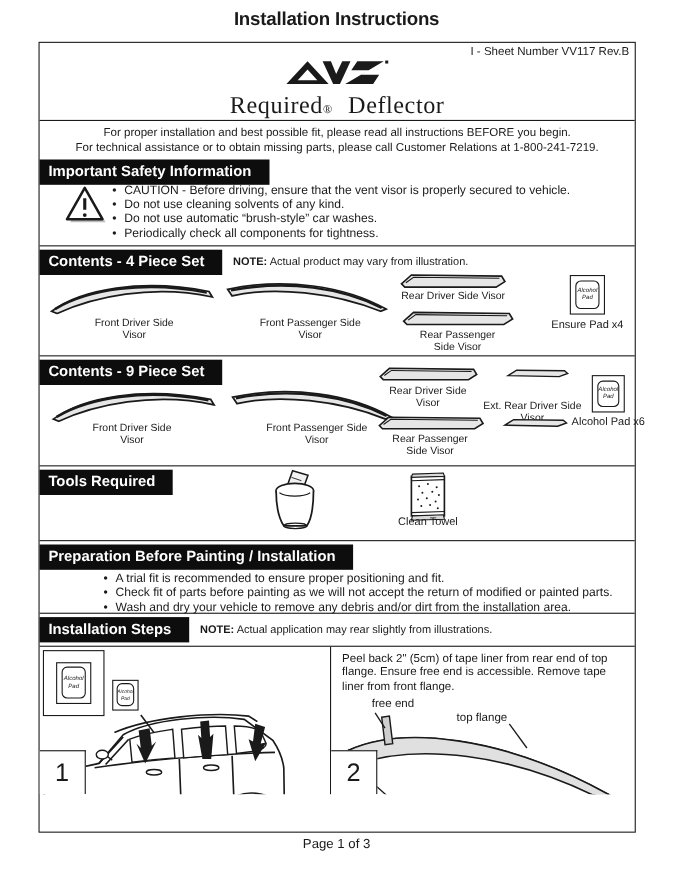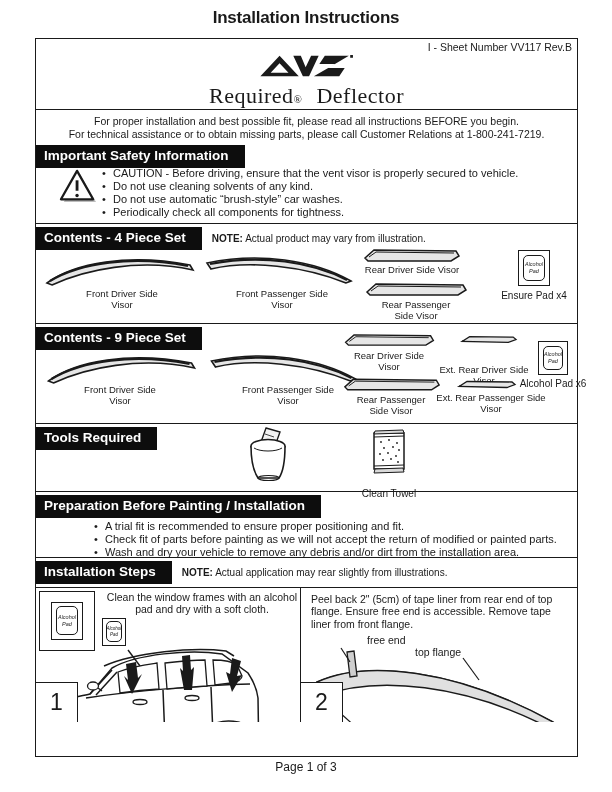--- a/index.html
+++ b/index.html
@@ -198,21 +198,20 @@
       </svg>
       <div class="part-label" style="left:402px; top:26px; width:92px;margin-top:14px;">Ext. Rear Driver Side Visor</div>
       <svg class="abs" style="left:306px; top:53px;" width="100" height="15" viewBox="0 0 105 15">
         <path d="M3,10 L12,2 L99,3 L102,8 L94,13 L6,13 Z" fill="#e6e6e6" stroke="#1a1a1a" stroke-width="1.5"></path>
         <path d="M7,9 L14,4 L97,5" fill="none" stroke="#1a1a1a" stroke-width="1"></path>
       </svg>
       <div class="part-label" style="left:310px; top:70px; width:90px;">Rear Passenger Side Visor</div>
       <svg class="abs" style="left:420px; top:56px;" width="62" height="9" viewBox="0 0 60 9">
         <path d="M2,6.5 L10,1.5 L55,2 L58,4.5 L50,7.5 Z" fill="#e6e6e6" stroke="#1a1a1a" stroke-width="1.3"></path>
       </svg>
-      <div class="part-label" style="left:390px; top:68px; width:130px;">Ext. Rear Passenger Side Visor</div>
       <div class="pad-icon" style="left:502px; top:17px; width:30px; height:34px;">
         <div class="inner">Alcohol Pad</div>
       </div>
       <div class="part-label" style="left:478px; top:54px; width:78px; font-size:10px;">Alcohol Pad x6</div>
     </div>
 
     <div class="sec sec-tools bt">
       <div class="bar-row" style="margin-top:3px;">
         <div class="bar">Tools Required</div>
       </div>
@@ -236,21 +235,21 @@
             <circle cx="21" cy="19" r="0.9"></circle>
             <circle cx="27" cy="22" r="0.9"></circle>
           <circle cx="8" cy="26" r="0.9"></circle>
             <circle cx="16" cy="25" r="0.9"></circle>
             <circle cx="24" cy="28" r="0.9"></circle>
           <circle cx="11" cy="32" r="0.9"></circle>
             <circle cx="19" cy="31" r="0.9"></circle>
             <circle cx="26" cy="34" r="0.9"></circle>
         </g>
       </svg>
-      <div class="part-label" style="left:318px; top:64px; width:70px; font-size:10px;">Clean Towel</div>
+      <div class="part-label" style="left:318px; top:45px; width:70px; font-size:10px;">Clean Towel</div>
     </div>
 
     <div class="sec sec-prep bt">
       <div class="bar-row" style="margin-top:3px;">
         <div class="bar">Preparation Before Painting / Installation</div>
       </div>
       <ul class="bullets prep-bullets">
         <li>A trial fit is recommended to ensure proper positioning and fit.</li>
         <li>Check fit of parts before painting as we will not accept the return of modified or painted parts.</li>
         <li>Wash and dry your vehicle to remove any debris and/or dirt from the installation area.</li>
@@ -263,21 +262,20 @@
         <div class="note"><b>NOTE:</b> <span>Actual application may rear slightly from illustrations.</span></div>
       </div>
       <div class="steps-panels">
 
         <div class="panel panel-1">
           <div class="pad-frame">
             <div class="pad-icon" style="position:static; width:32px; height:38px;">
               <div class="inner">Alcohol Pad</div>
             </div>
           </div>
-          <div class="step-text step1-text">Clean the window frames with an alcohol pad and dry with a soft cloth.</div>
           <div class="pad-icon" style="left:66px; top:30px; width:24px; height:28px; z-index:4;">
             <div class="inner" style="font-size:4.5px;">Alcohol Pad</div>
           </div>
           <svg class="abs" style="left:0px; top:40px;" width="264" height="134" viewBox="0 0 264 134">
             <line x1="92" y1="22" x2="116" y2="54" stroke="#1a1a1a" stroke-width="1.4"></line>
             <g fill="none" stroke="#1a1a1a" stroke-width="1.5">
               <path d="M2,100 C6,88 12,80 24,74 C36,69 46,68 54,66 L76,40 C100,26 154,21 186,26 L212,45 C218,54 221,62 222,70 L223,134"></path>
               <path d="M2,100 L2,134"></path>
               <path d="M50,70 C102,62 172,57 214,56"></path>
               <path d="M54,66 L76,42 M60,67 L81,44"></path>
@@ -325,21 +323,21 @@
             <polygon points="42,22 49,21 52,46 45,47" fill="#cfcfcf" stroke="#1a1a1a" stroke-width="1.3"></polygon>
             <path d="M252,102 L256,96 L248,92" fill="#e0e0e0" stroke="#1a1a1a" stroke-width="1.2"></path>
             <g stroke="#1a1a1a" stroke-width="1.2" fill="none">
               <line x1="36" y1="18" x2="45" y2="32"></line>
               <line x1="158" y1="28" x2="174" y2="50"></line>
               <line x1="16" y1="66" x2="52" y2="98"></line>
               <line x1="198" y1="117" x2="248" y2="97"></line>
             </g>
             <polygon points="252,94 240,96 246,103" fill="#1a1a1a"></polygon>
           </svg>
-          <div class="diagram-label" style="left:37px; top:46px;margin-left:29px;">free end</div>
+          <div class="diagram-label" style="left:37px; top:46px;">free end</div>
           <div class="diagram-label" style="left:114px; top:58px;">top flange</div>
           <div class="diagram-label" style="left:62px; top:138px;">best flange</div>
           <div class="diagram-label" style="left:160px; top:155px;">front flange</div>
           <div class="step-number">2</div>
         </div>
 
       </div>
     </div>
 
   </div>

